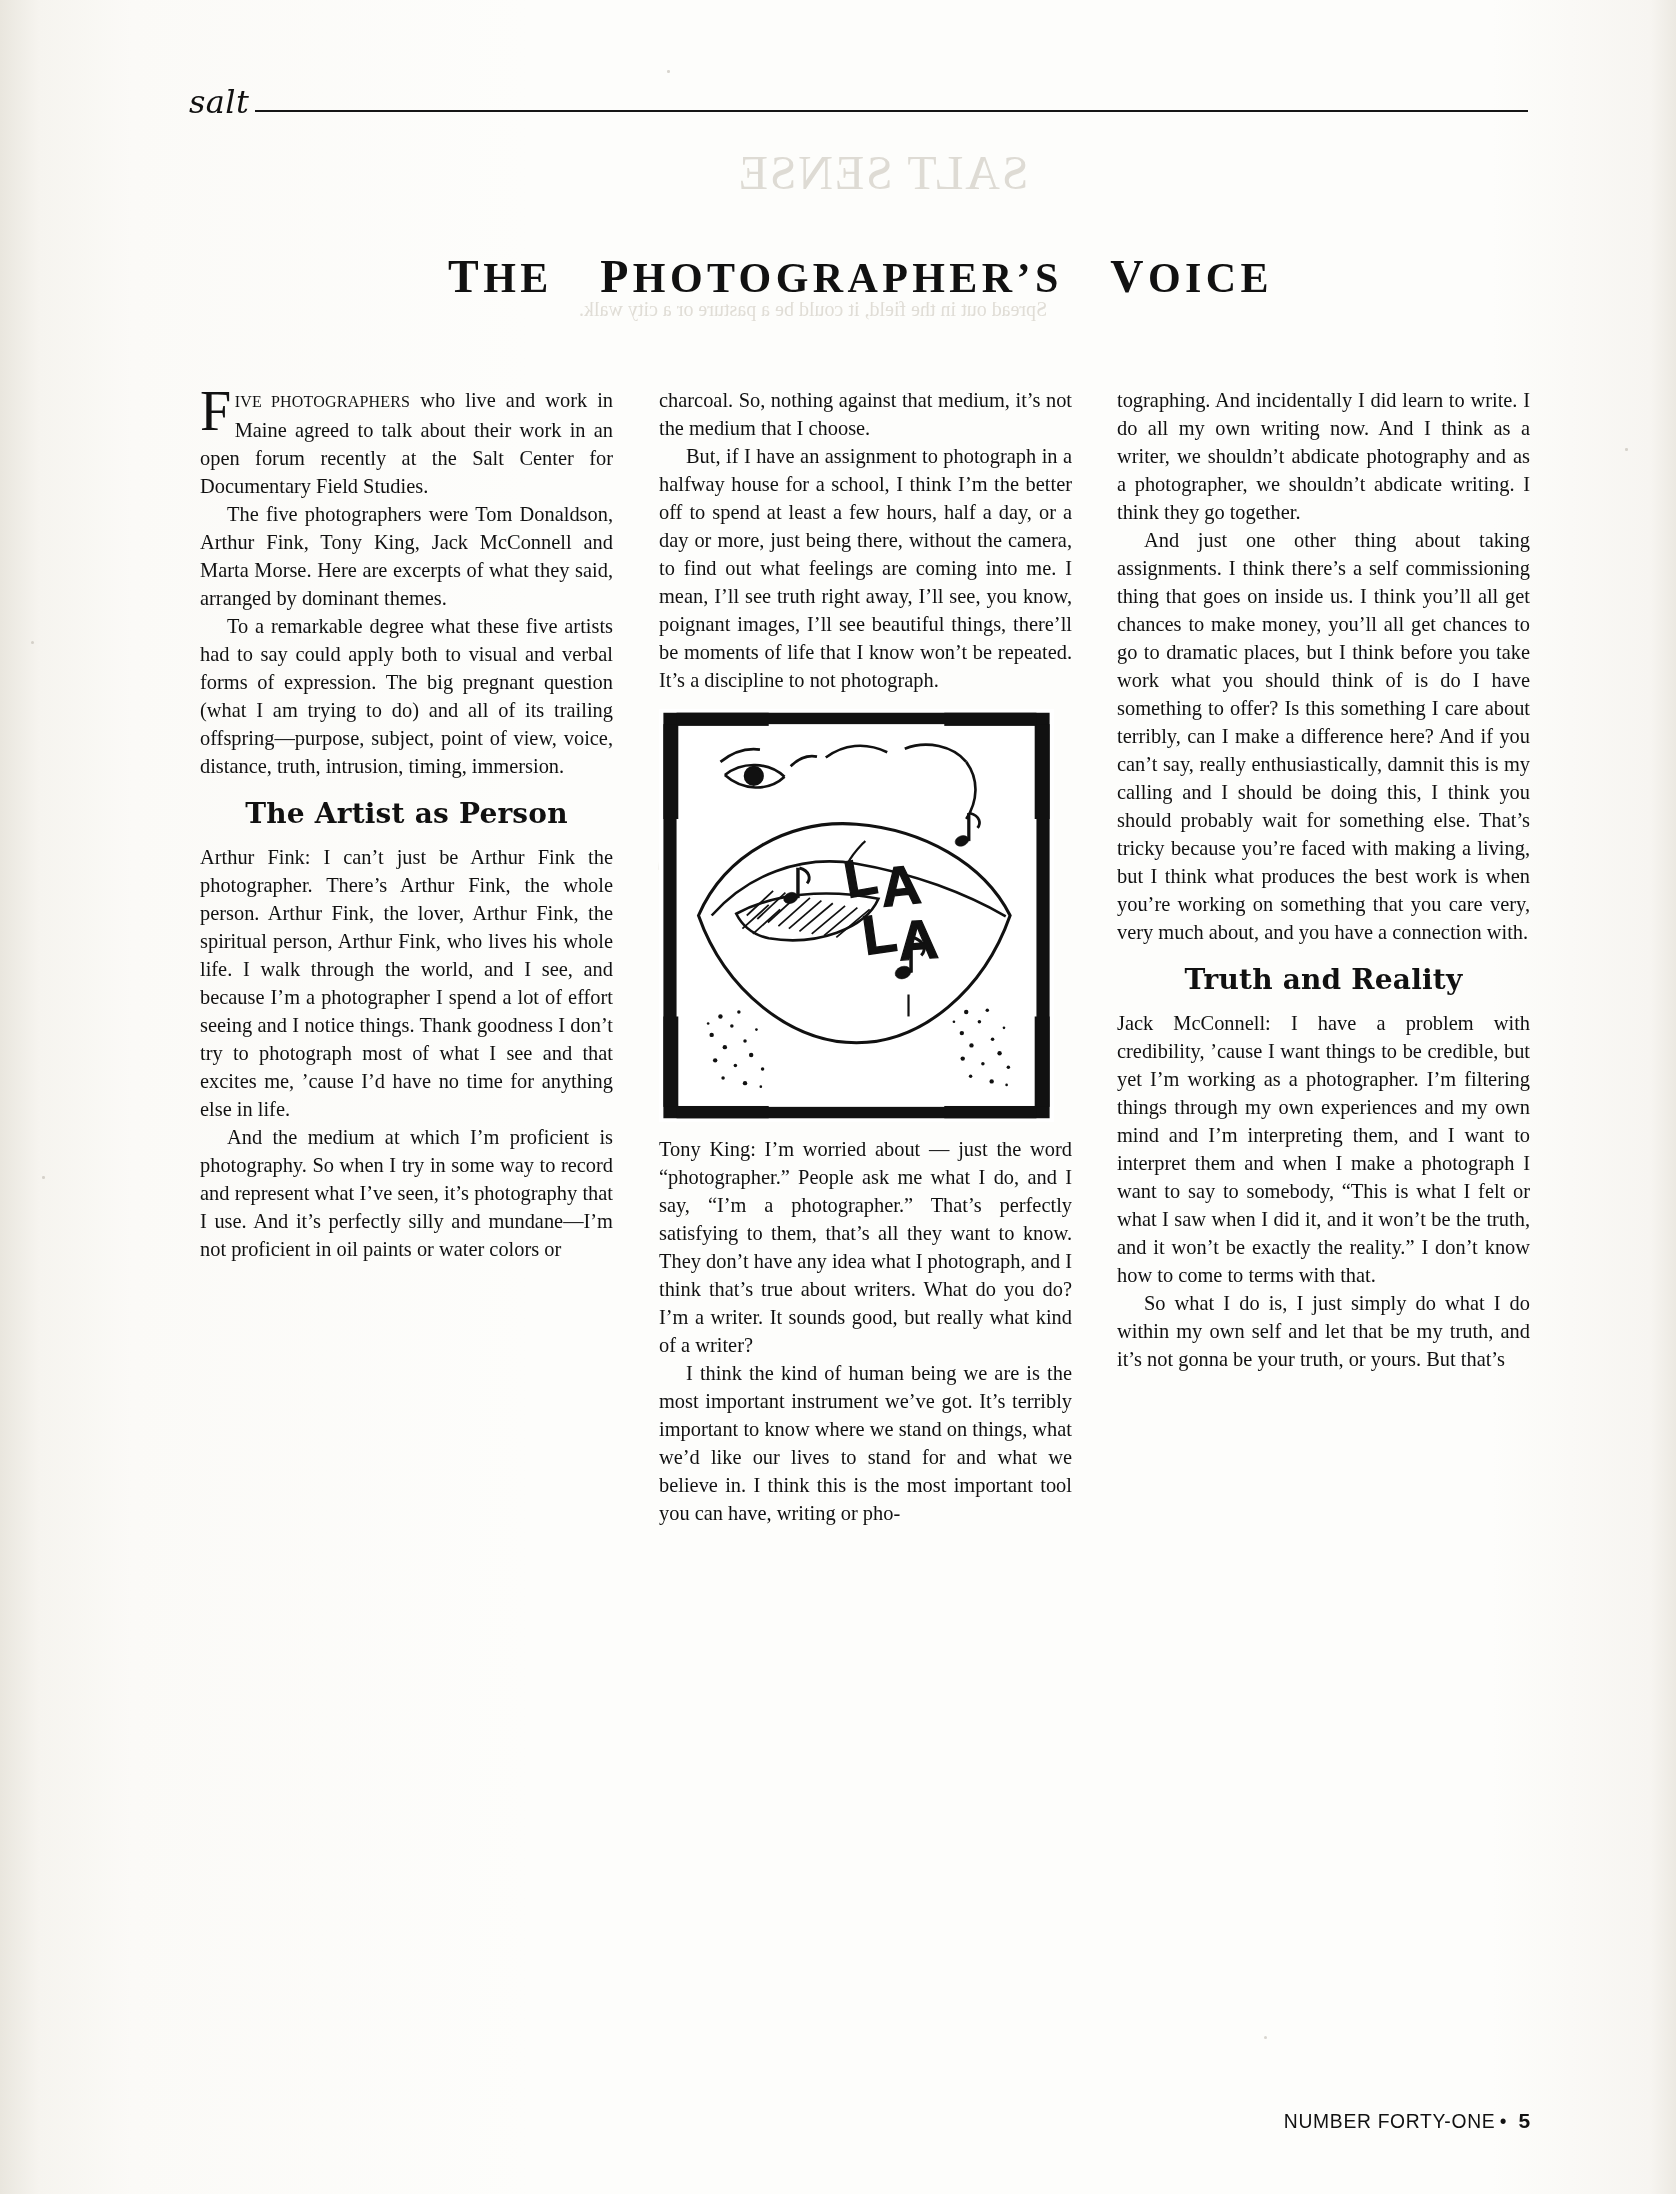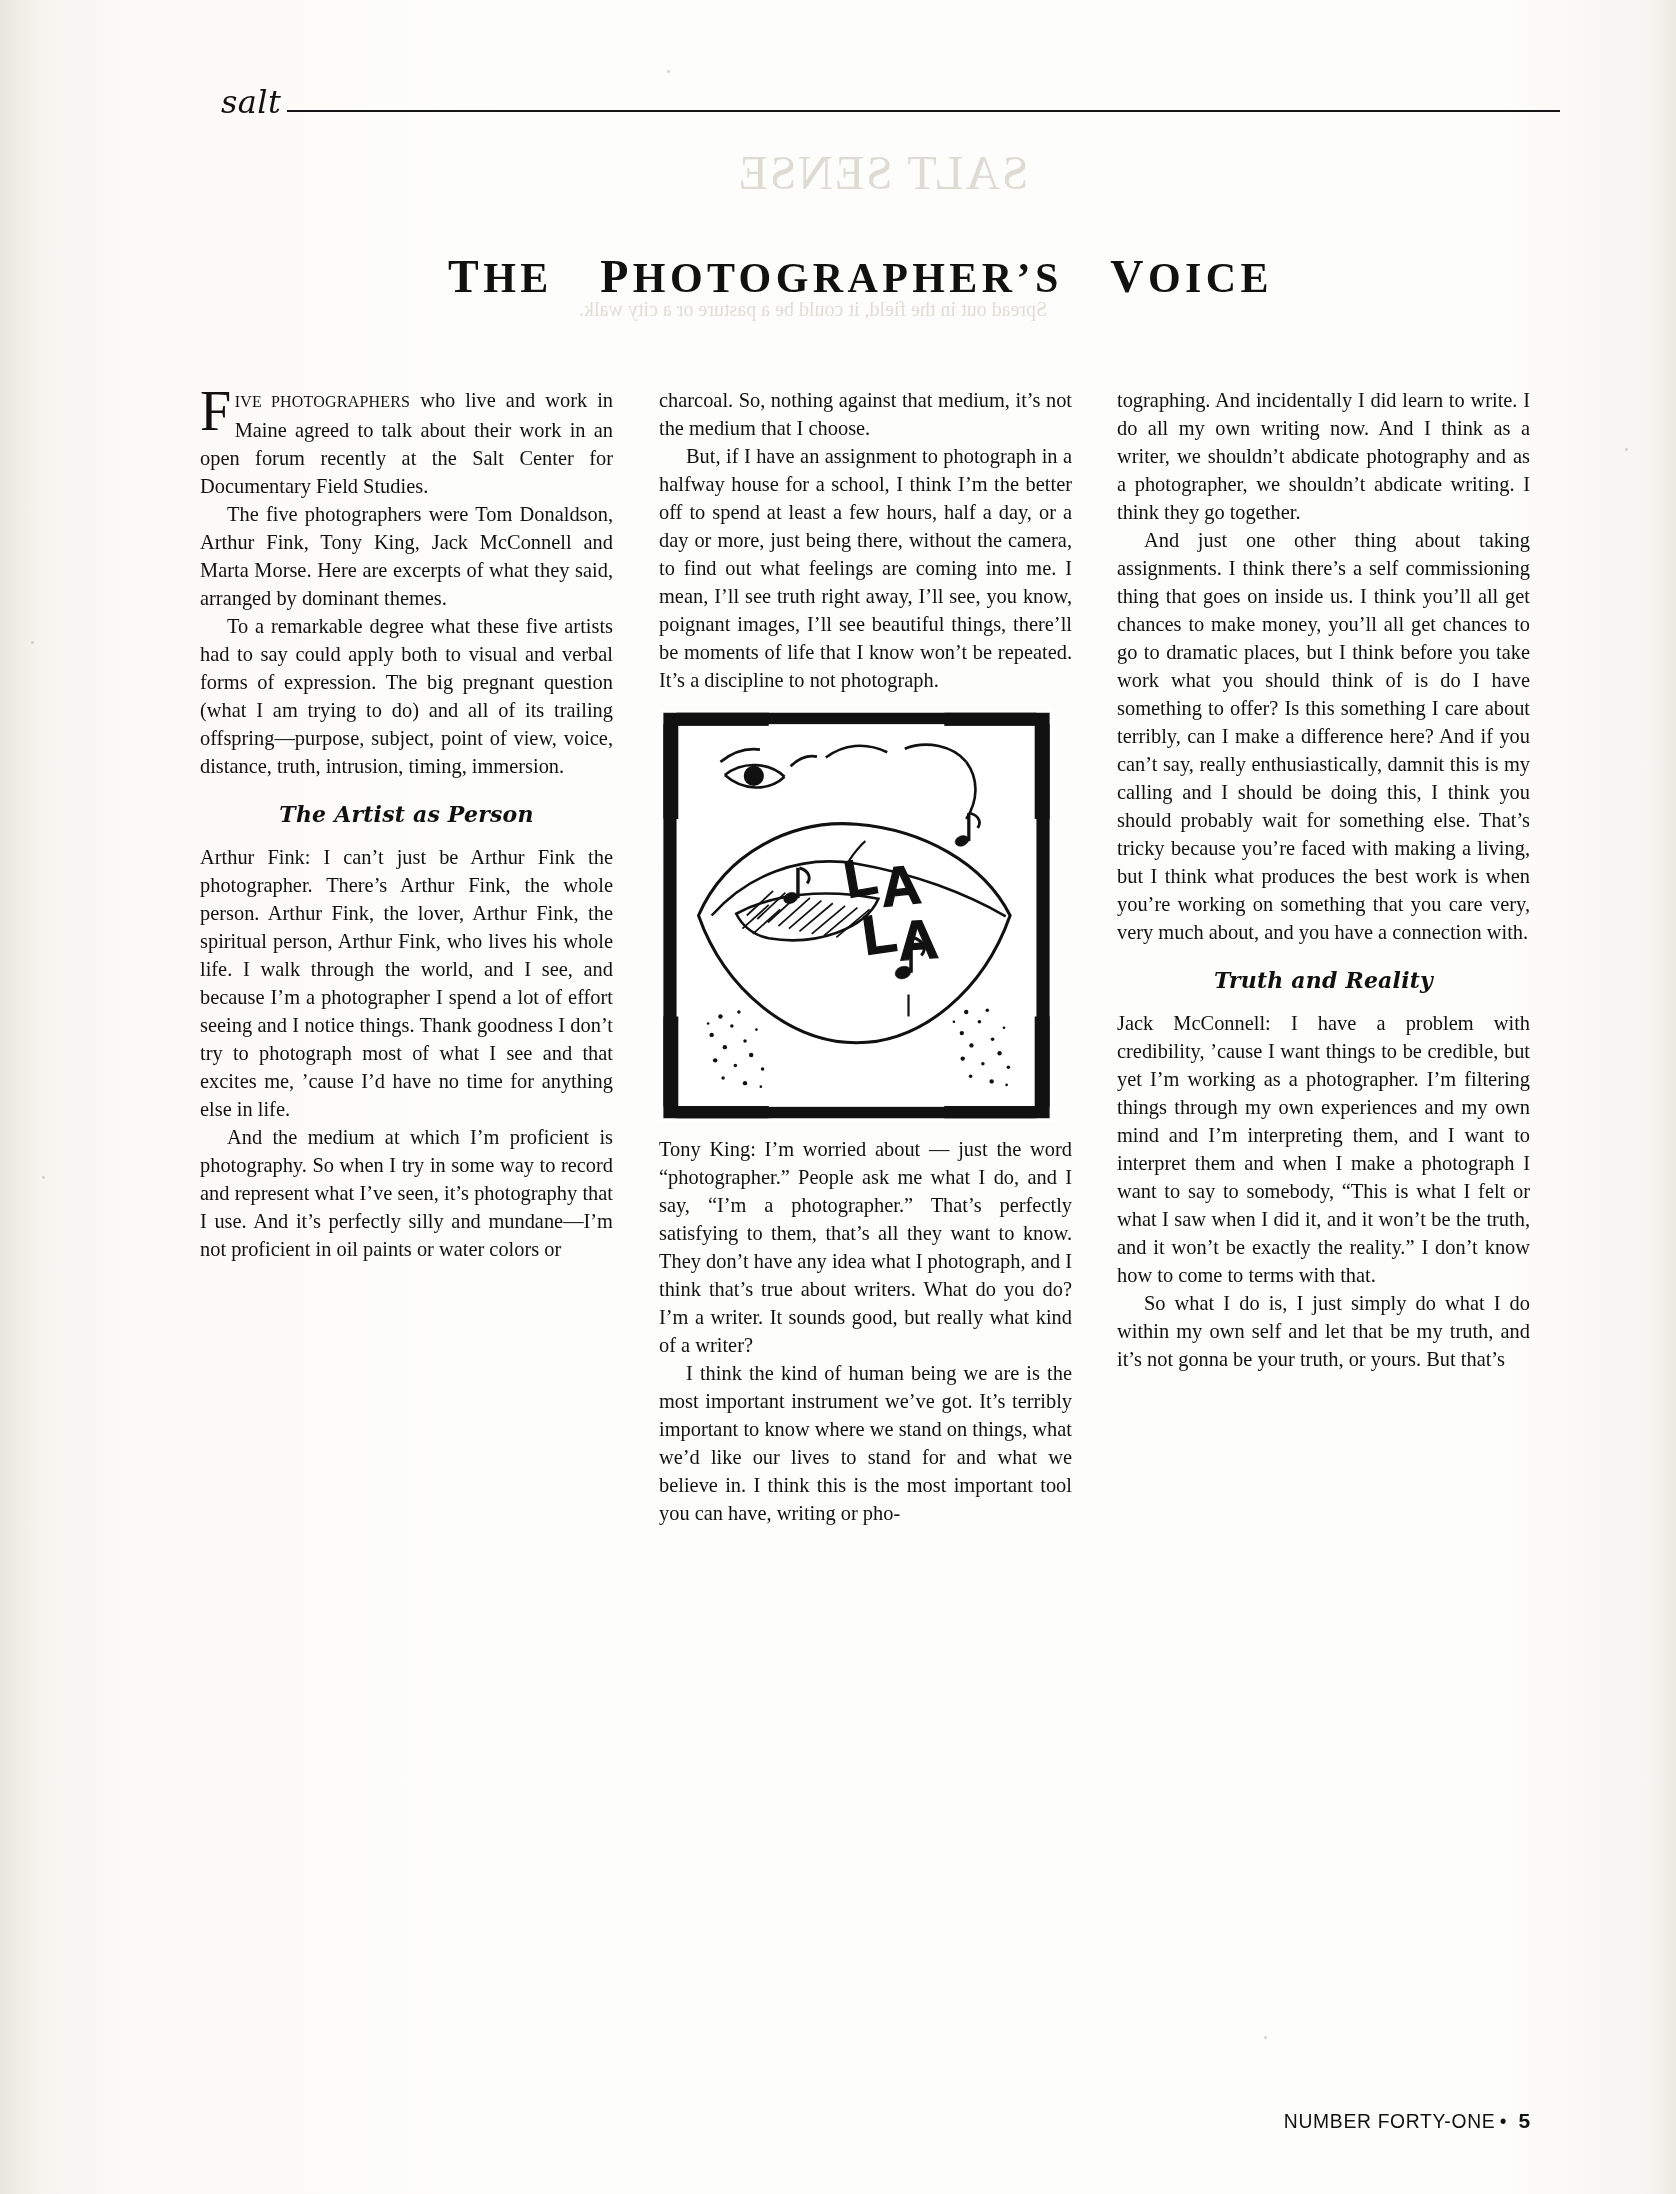--- a/index.html
+++ b/index.html
@@ -26,21 +26,20 @@
     left: 0; top: 0; right: 0; bottom: 0;
     background:
       linear-gradient(90deg, #e9e6de 0px, #f6f4ef 39px, #fbfaf7 132px, #fdfdfb 527px, #fdfdfb 1492px, #f7f5f1 1650px, #ece9e2 1676px);
   }
   .masthead {
     position: absolute;
     left: 189px;
     top: 83px;
     width: 1338px;
     height: 31px;
-    margin-left: 32px;
   }
   .masthead-rule {
     position: absolute;
     left: 66px;
     top: 27px;
     width: 1273px;
     height: 2.2px;
     background: #161616;
   }
   .masthead-logo {
@@ -139,23 +138,22 @@
     font-family: "Liberation Serif", serif;
   }
   .smallcaps {
     font-size: 16px;
     letter-spacing: 0.2px;
   }
 
   .subhead {
     text-align: center;
     font-family: "DejaVu Serif", serif;
-    font-style: italic;
     font-weight: bold;
-    font-size: 22px;
+    font-size: 28px;
     margin: 20px 0 15px 0;
     letter-spacing: 0.2px;
   }
 
   
   .illus {
     position: relative;
     width: 395px;
     height: 413px;
     margin: 15px 0 13px 0;

